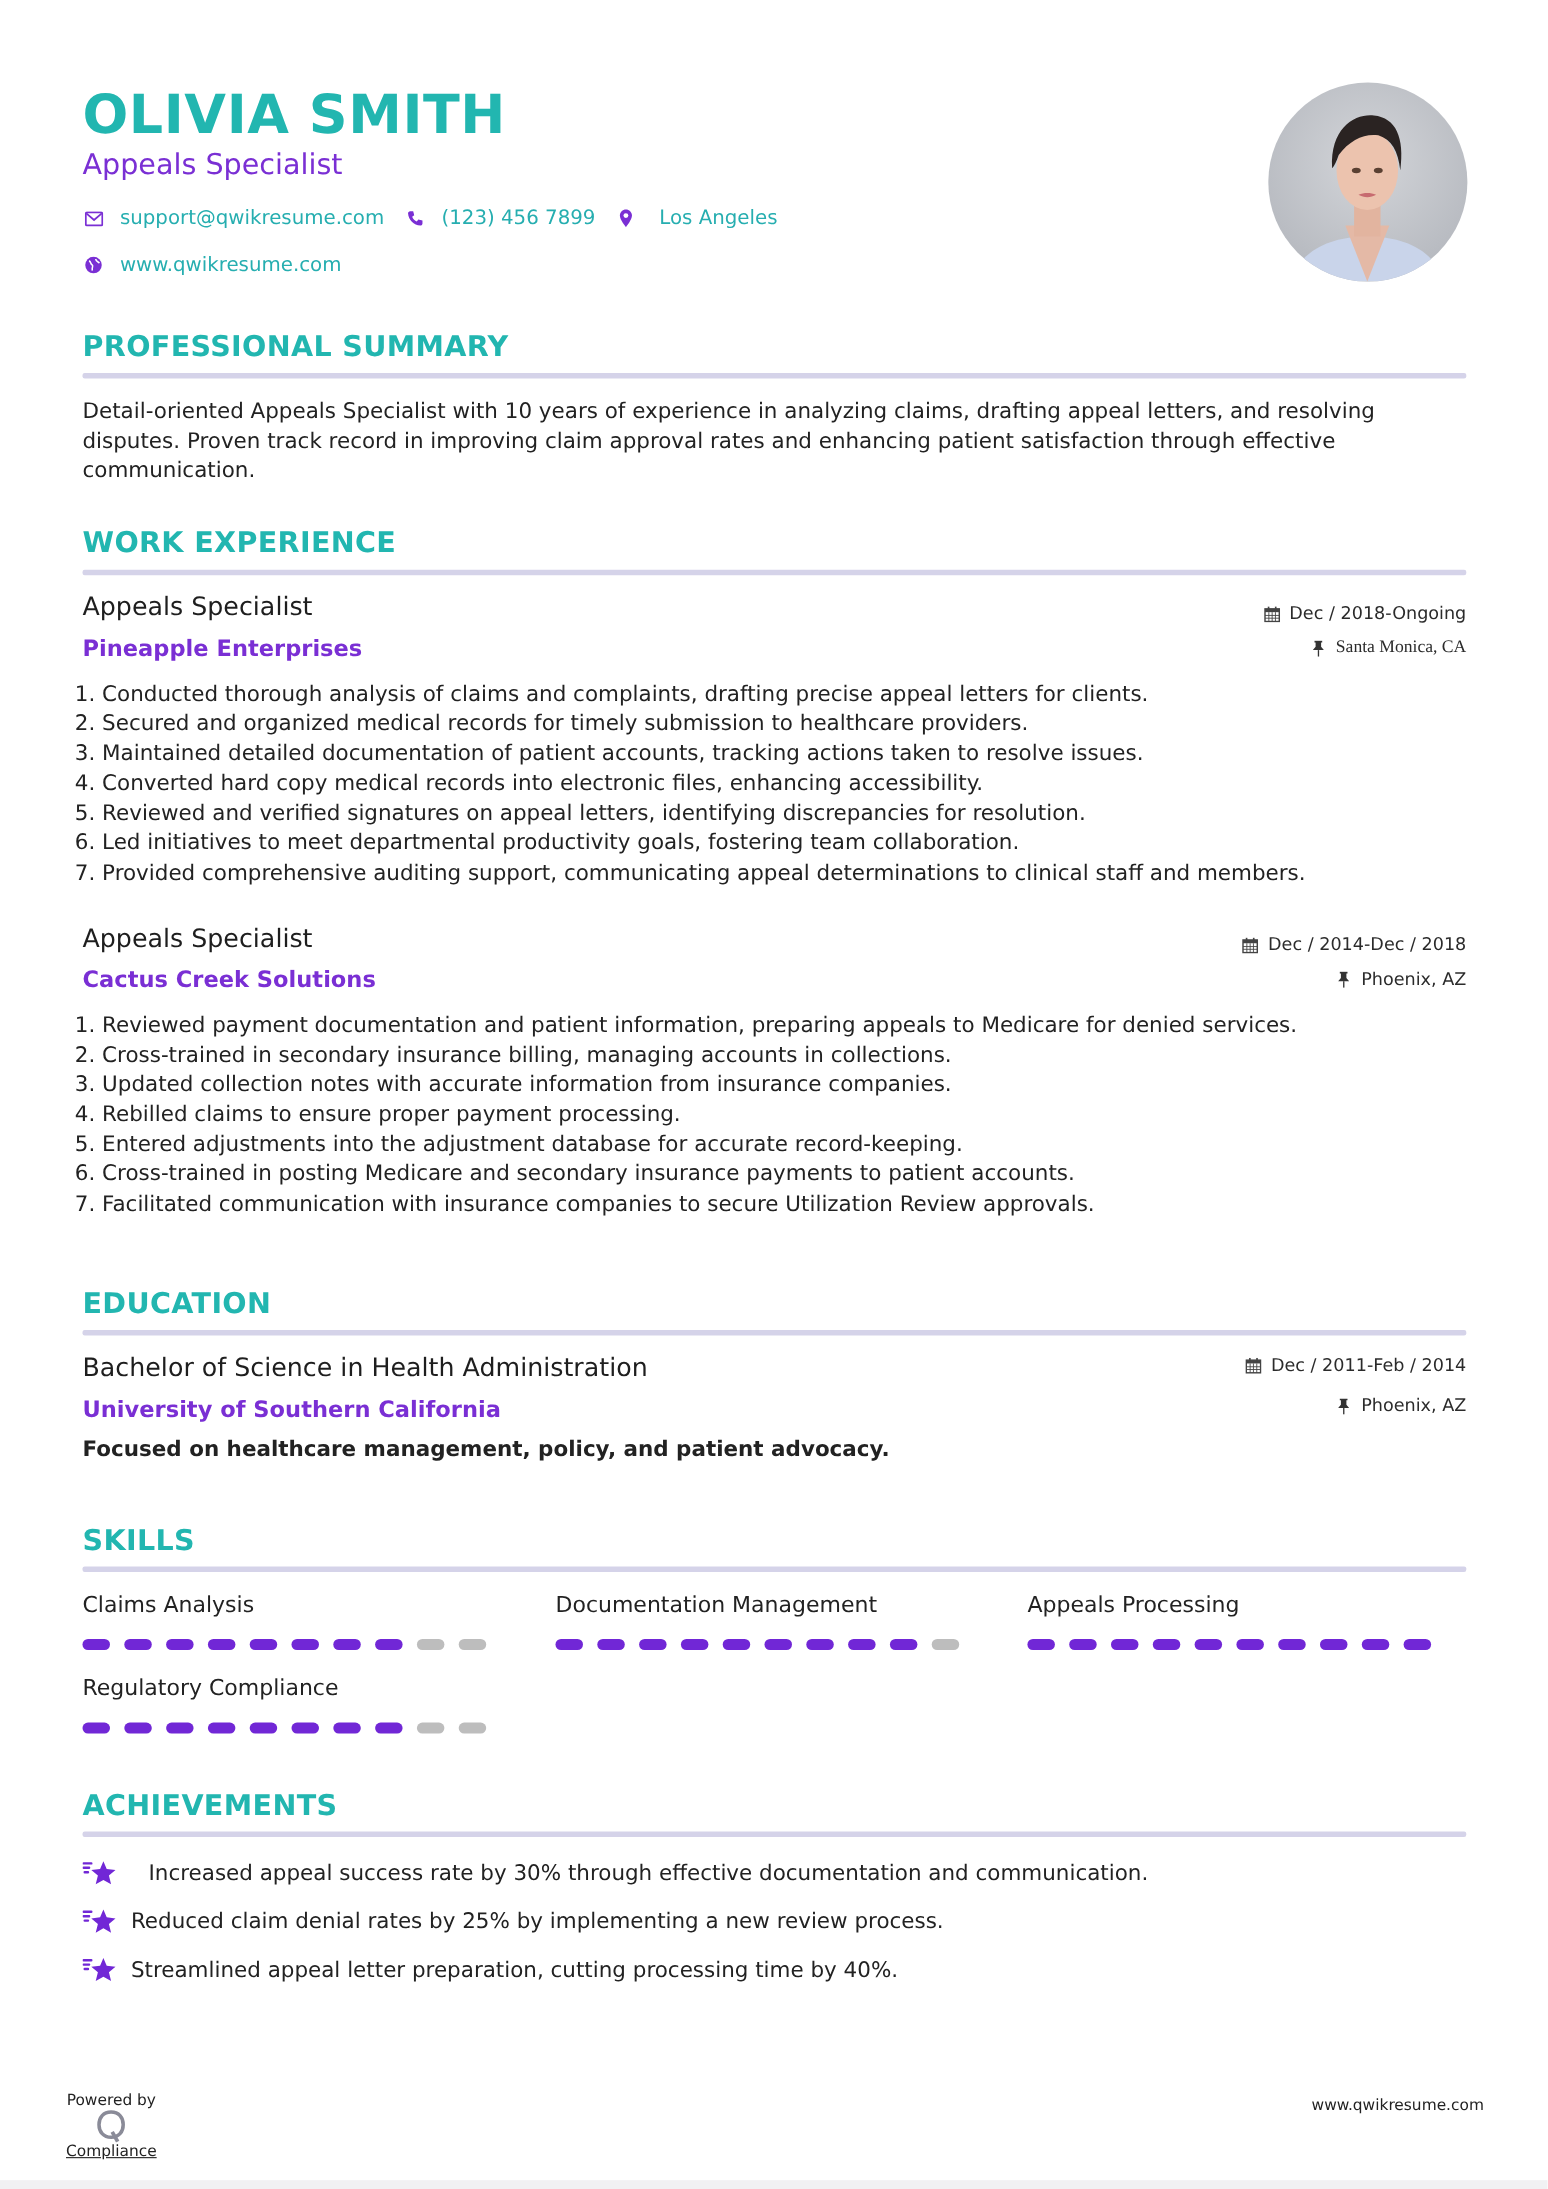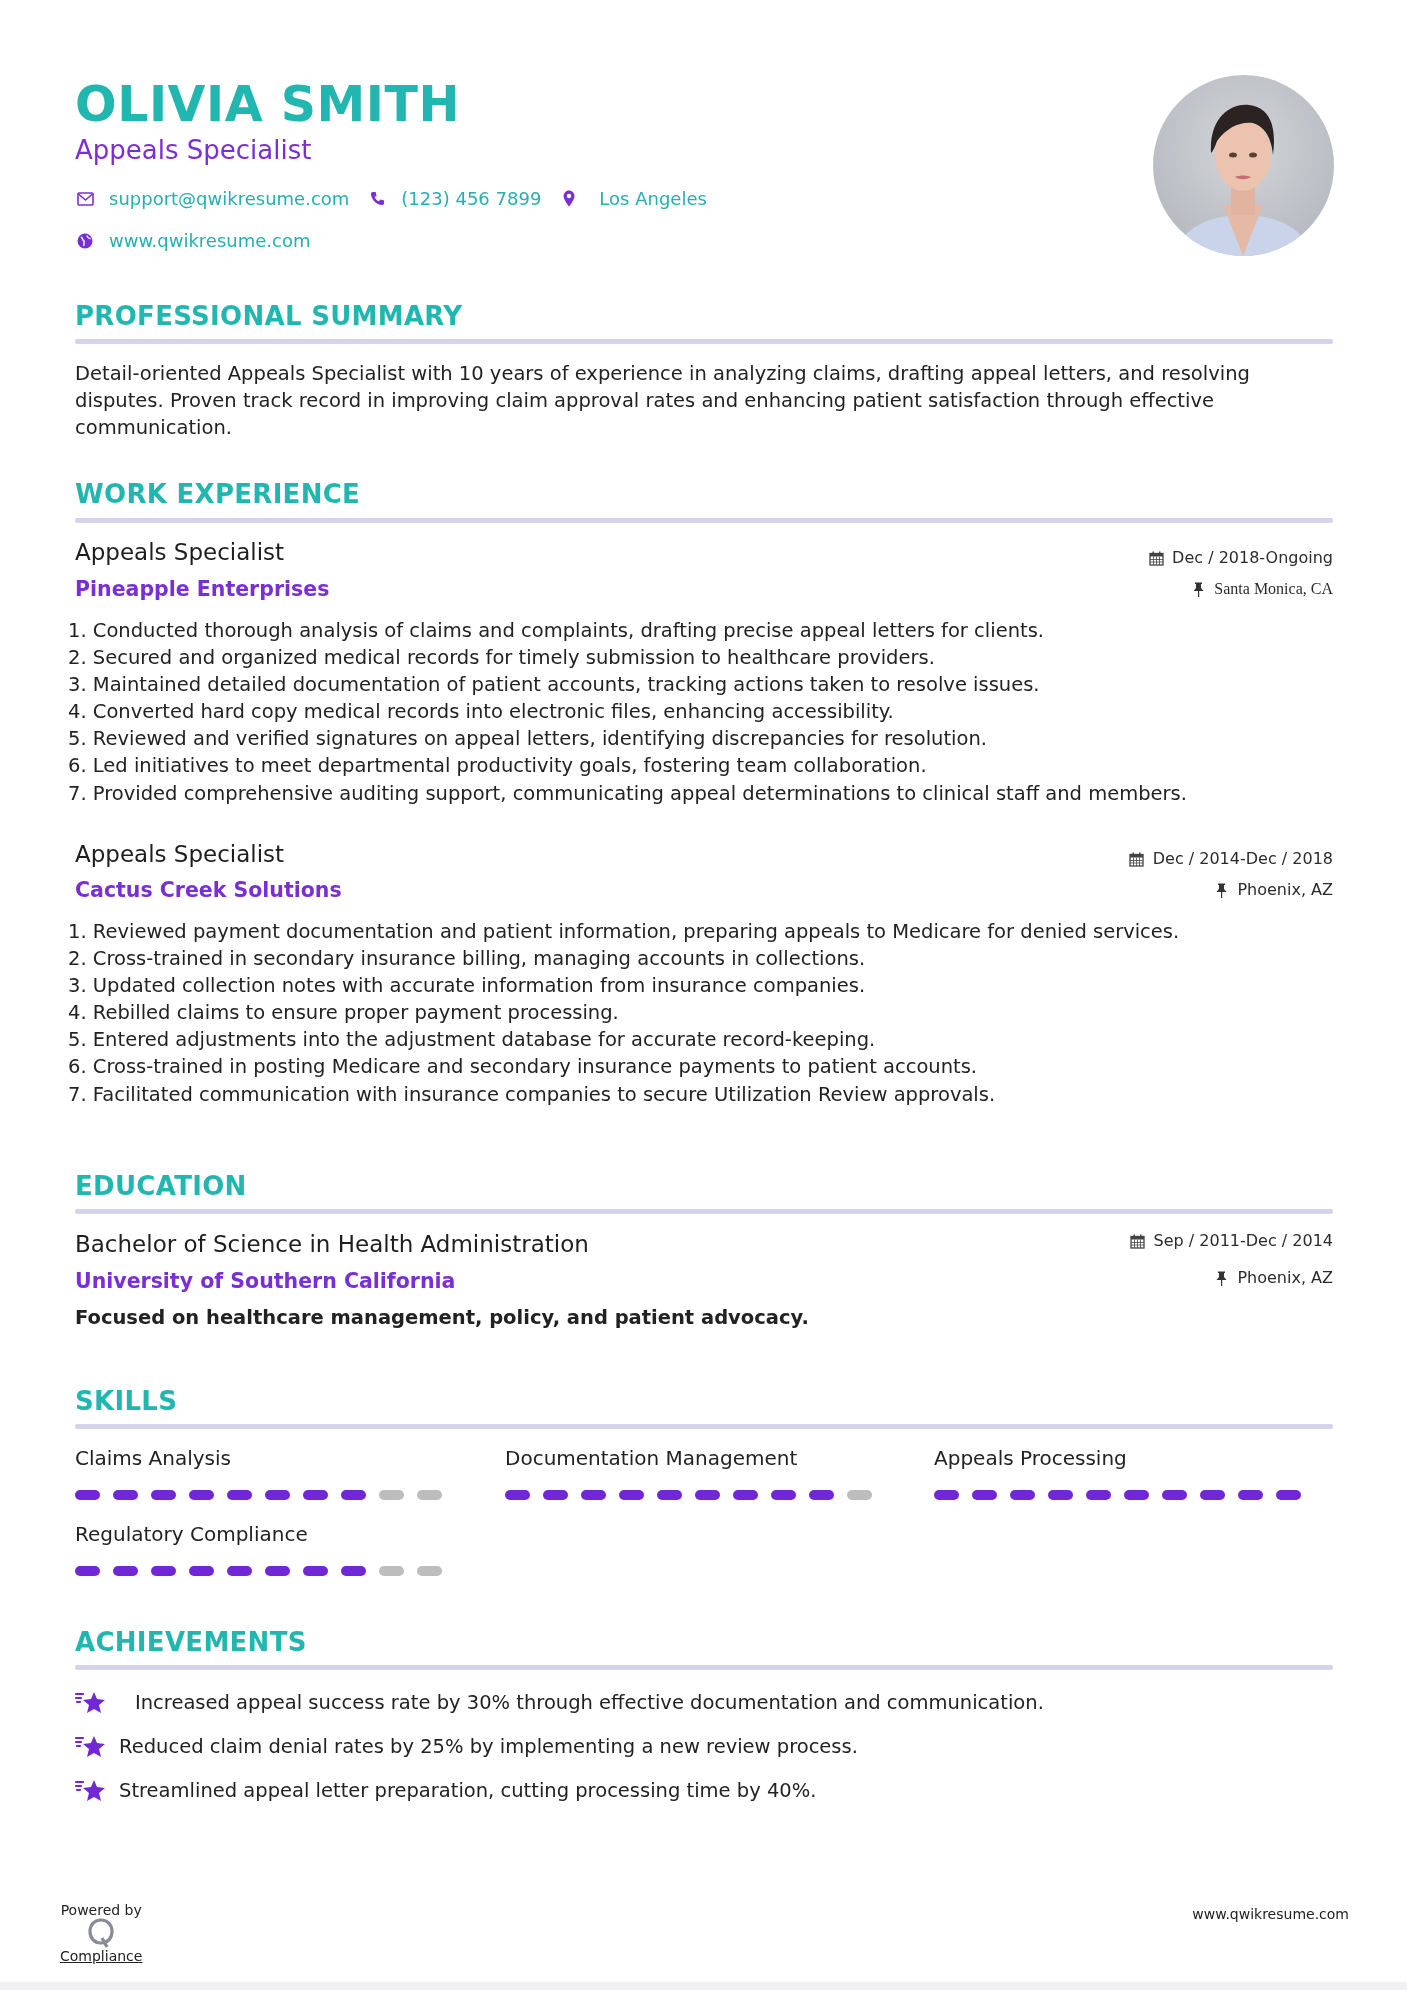--- a/index.html
+++ b/index.html
@@ -194,21 +194,21 @@
   <div class="meta" style="top:1230px;">
     <span class="ic">
       <svg width="15" height="15" viewBox="0 0 15 15">
           <rect x="1" y="2.5" width="13" height="11.5" fill="none" stroke="#444" stroke-width="1.3"></rect>
           <rect x="1" y="2.5" width="13" height="3" fill="#444"></rect>
           <rect x="3.5" y="0.5" width="1.5" height="3" fill="#444"></rect>
           <rect x="10" y="0.5" width="1.5" height="3" fill="#444"></rect>
           <path d="M1 8.5 H14 M1 11 H14 M4.5 5.5 V14 M7.5 5.5 V14 M10.5 5.5 V14" stroke="#444" stroke-width="0.8"></path>
         </svg>
     </span>
-    <span>Sep / 2011-Dec / 2014</span>
+    <span>Dec / 2011-Feb / 2014</span>
   </div>
   <div class="meta" style="top:1267px;">
     <span class="ic">
       <svg width="11" height="15" viewBox="0 0 11 15">
           <path d="M2 0.5 H9 V2 H8 V6 L10.5 9 H0.5 L3 6 V2 H2 Z" fill="#333"></path>
           <rect x="5" y="9" width="1.2" height="6" fill="#333"></rect>
         </svg>
     </span>
     <span>Phoenix, AZ</span>
   </div>

